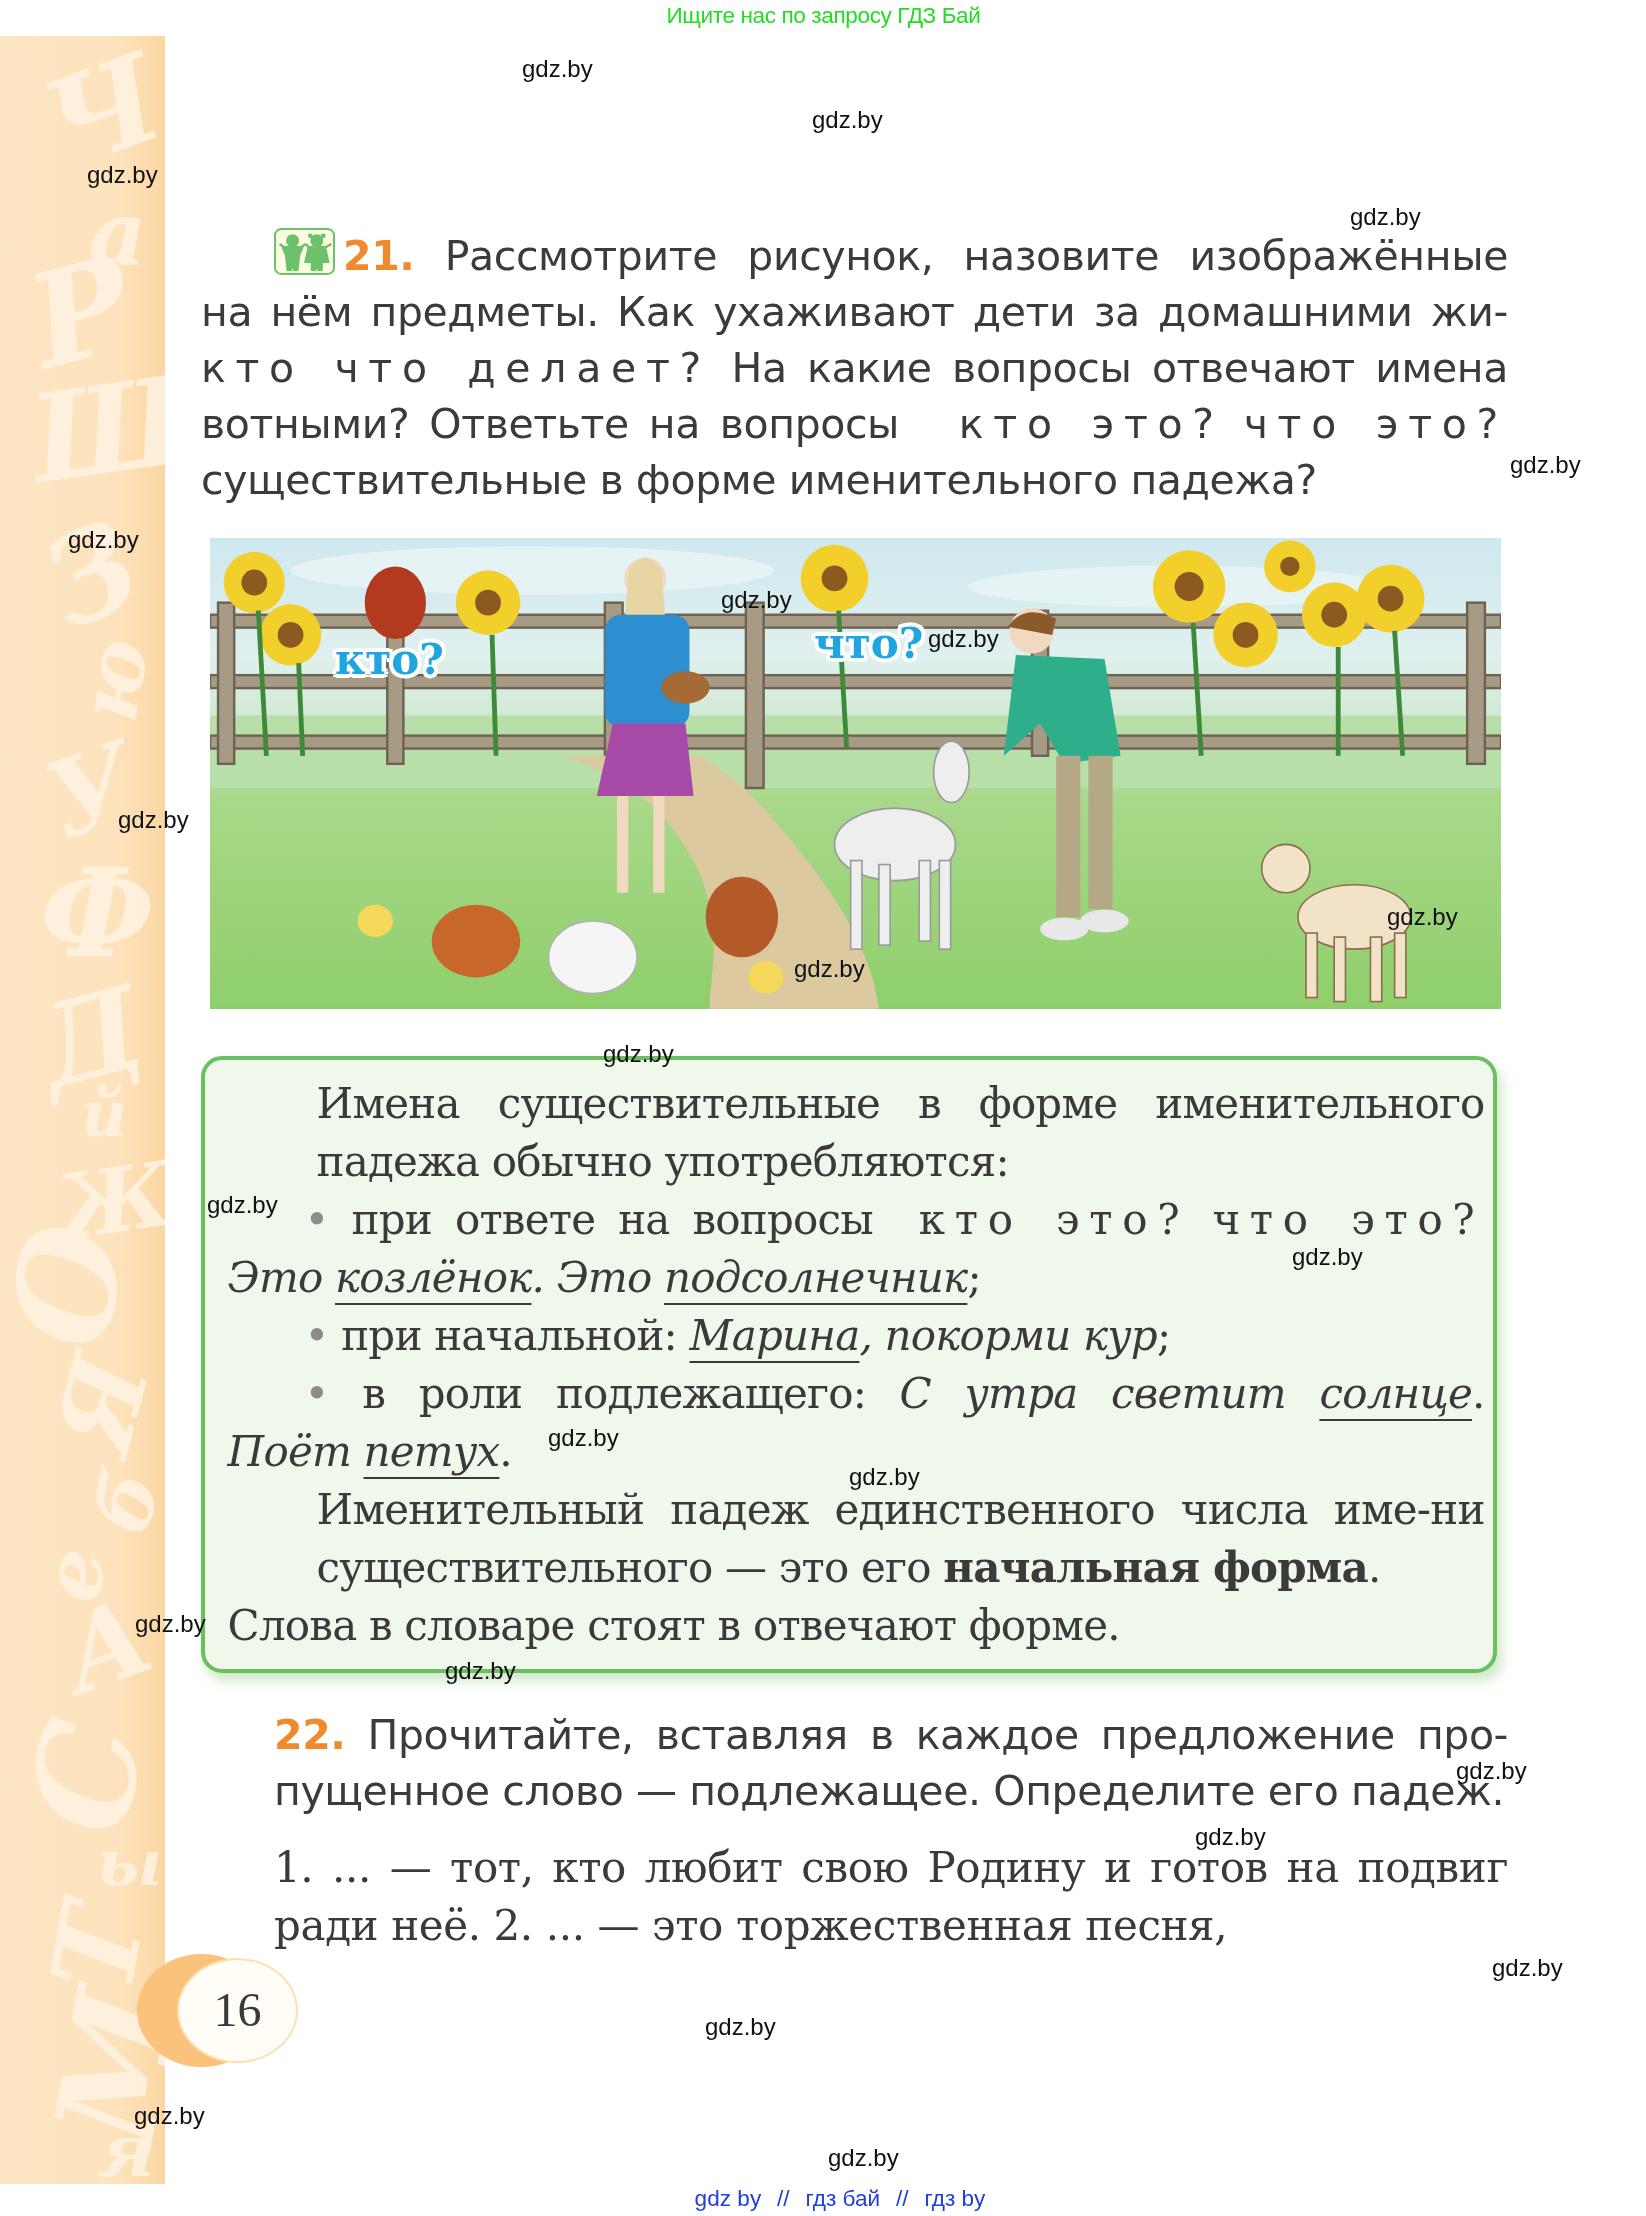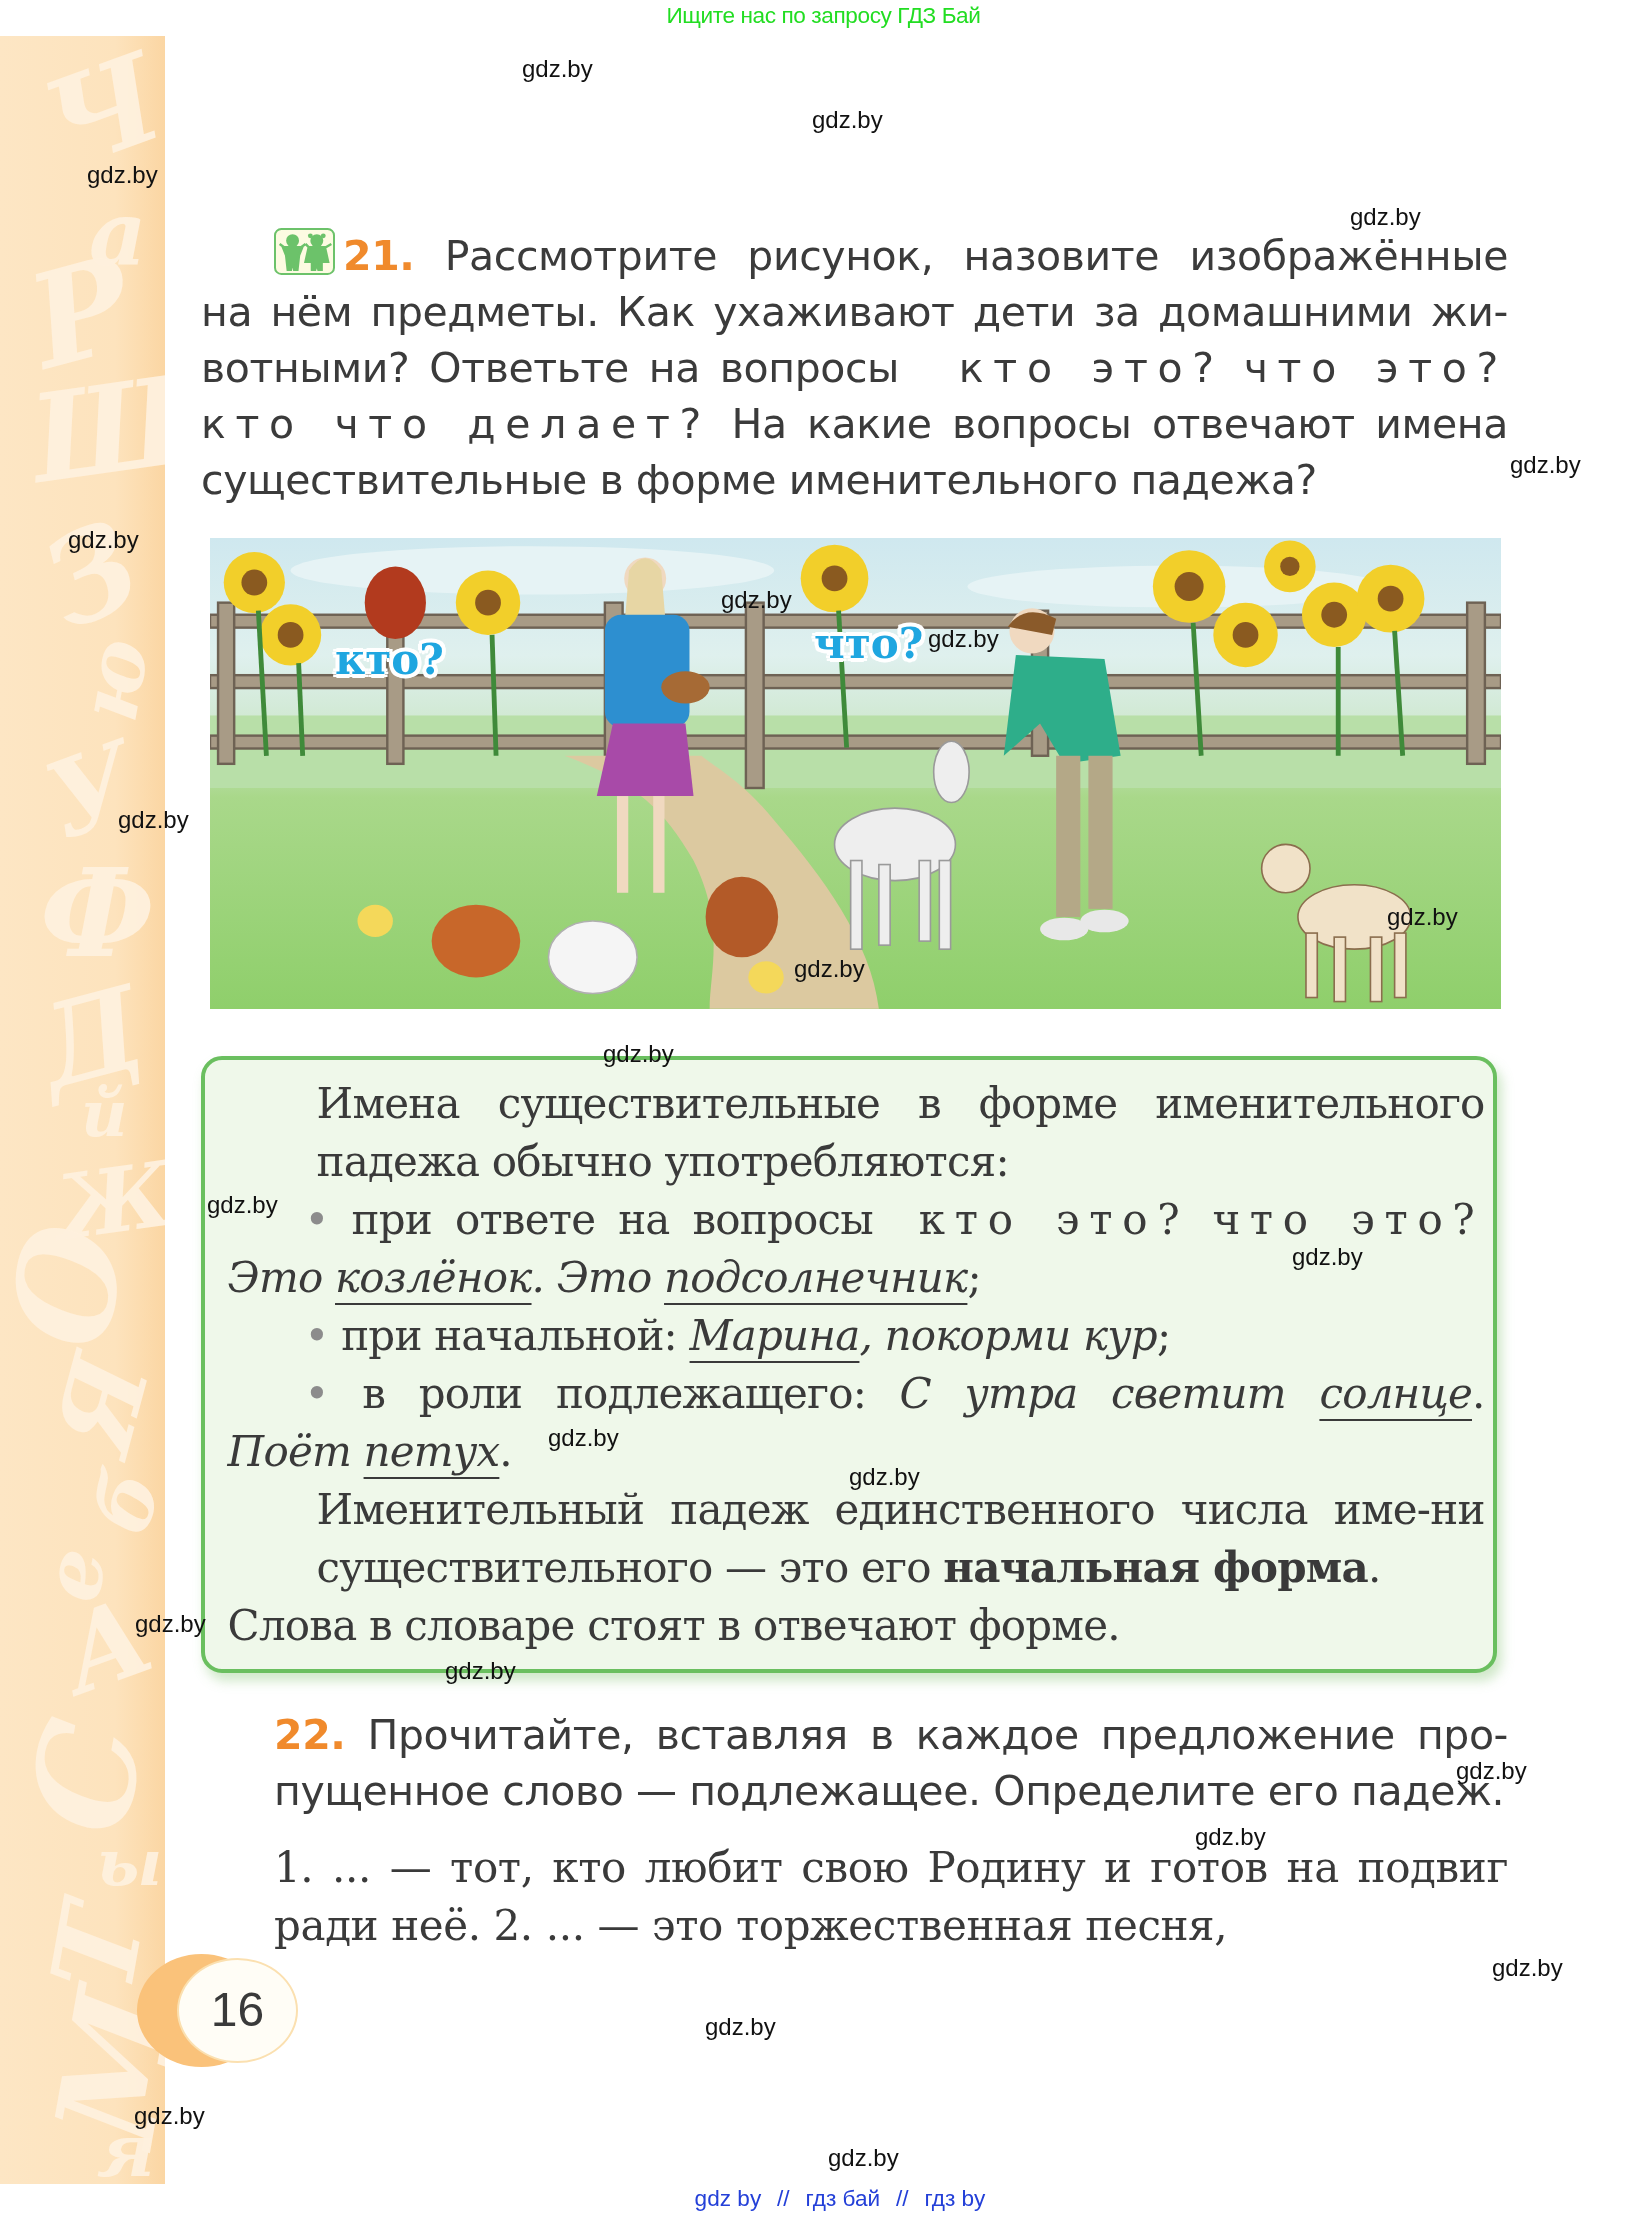--- a/index.html
+++ b/index.html
@@ -42,21 +42,21 @@
   .rule-text .ind { padding-left: 89px; }
   .rule-text .ind2 { padding-left: 77px; }
 
   .ex22-sent { position: absolute; left: 201px; width: 1307px; font-family: "DejaVu Serif", serif; font-size: 42px;
     line-height: 58px; color: #3a3a3a; text-align: justify; letter-spacing: -0.4px; }
 
   .page-num { position: absolute; left: 137px; top: 1954px; width: 161px; height: 121px; }
   .page-num .crescent { position: absolute; left: 0; top: 0; width: 129px; height: 113px; border-radius: 50%;
     background: #fac27a; }
   .page-num .disc { position: absolute; left: 40px; top: 4px; width: 121px; height: 105px; border-radius: 50%;
-    background: #fffdf6; border: 2.4px solid #fbe0b0; text-align: center; font-family: Liberation Sans, sans-serif;
+    background: #fffdf6; border: 2.4px solid #fbe0b0; text-align: center; font-family: Liberation Serif, serif;
     font-size: 48px; line-height: 100px; color: #3a3a3a; }
 
   .footer-links { position: absolute; top: 2186px; left: 0; width: 1647px; text-align: center;
     font-family: "Liberation Sans", sans-serif; font-size: 22.6px; color: #2440d8; padding-left: 33px; }
   .footer-links span { margin: 0 4.8px; }
 </style>
 </head>
 <body>
 
 <div class="top-banner">Ищите нас по запросу ГДЗ Бай</div>
@@ -94,27 +94,27 @@
         <circle cx="48" cy="12" r="8" fill="#6cc26a"></circle>
         <circle cx="40" cy="6" r="3" fill="#6cc26a"></circle>
           <circle cx="56" cy="6" r="3" fill="#6cc26a"></circle>
         <path d="M38 20 L58 20 L62 38 L54 38 L54 48 L50 48 L48 40 L46 48 L42 48 L42 38 L34 38 Z M34 16 L40 22 M66 16 L56 22" fill="#6cc26a" stroke="#6cc26a" stroke-width="3"></path>
       </svg>
     </span><span class="ex-num">21.</span>
     <span>Рассмотрите рисунок, назовите изображённые</span>
   </div>
   <div style="text-align-last:justify;">на нём предметы. Как ухаживают дети за домашними жи-</div>
   <div style="text-align-last:justify;">
+    <span class="spaced">кто что делает?</span>
+    <span>На какие вопросы отвечают имена</span>
+  </div>
+  <div style="text-align-last:justify;">
     <span>вотными? Ответьте на вопросы</span>&nbsp;&nbsp;
     <span class="spaced">кто это?</span>
     <span class="spaced">что это?</span>
-  </div>
-  <div style="text-align-last:justify;">
-    <span class="spaced">кто что делает?</span>
-    <span>На какие вопросы отвечают имена</span>
   </div>
   <div>существительные в форме именительного падежа?</div>
 </div>
 
 <div class="illustration">
   <svg width="1291" height="471" viewBox="0 0 1602 584">
 
     <ellipse cx="400" cy="40" rx="300" ry="30" fill="#e6f3f5"></ellipse>
     <ellipse cx="1200" cy="60" rx="260" ry="26" fill="#e6f3f5"></ellipse>
 

